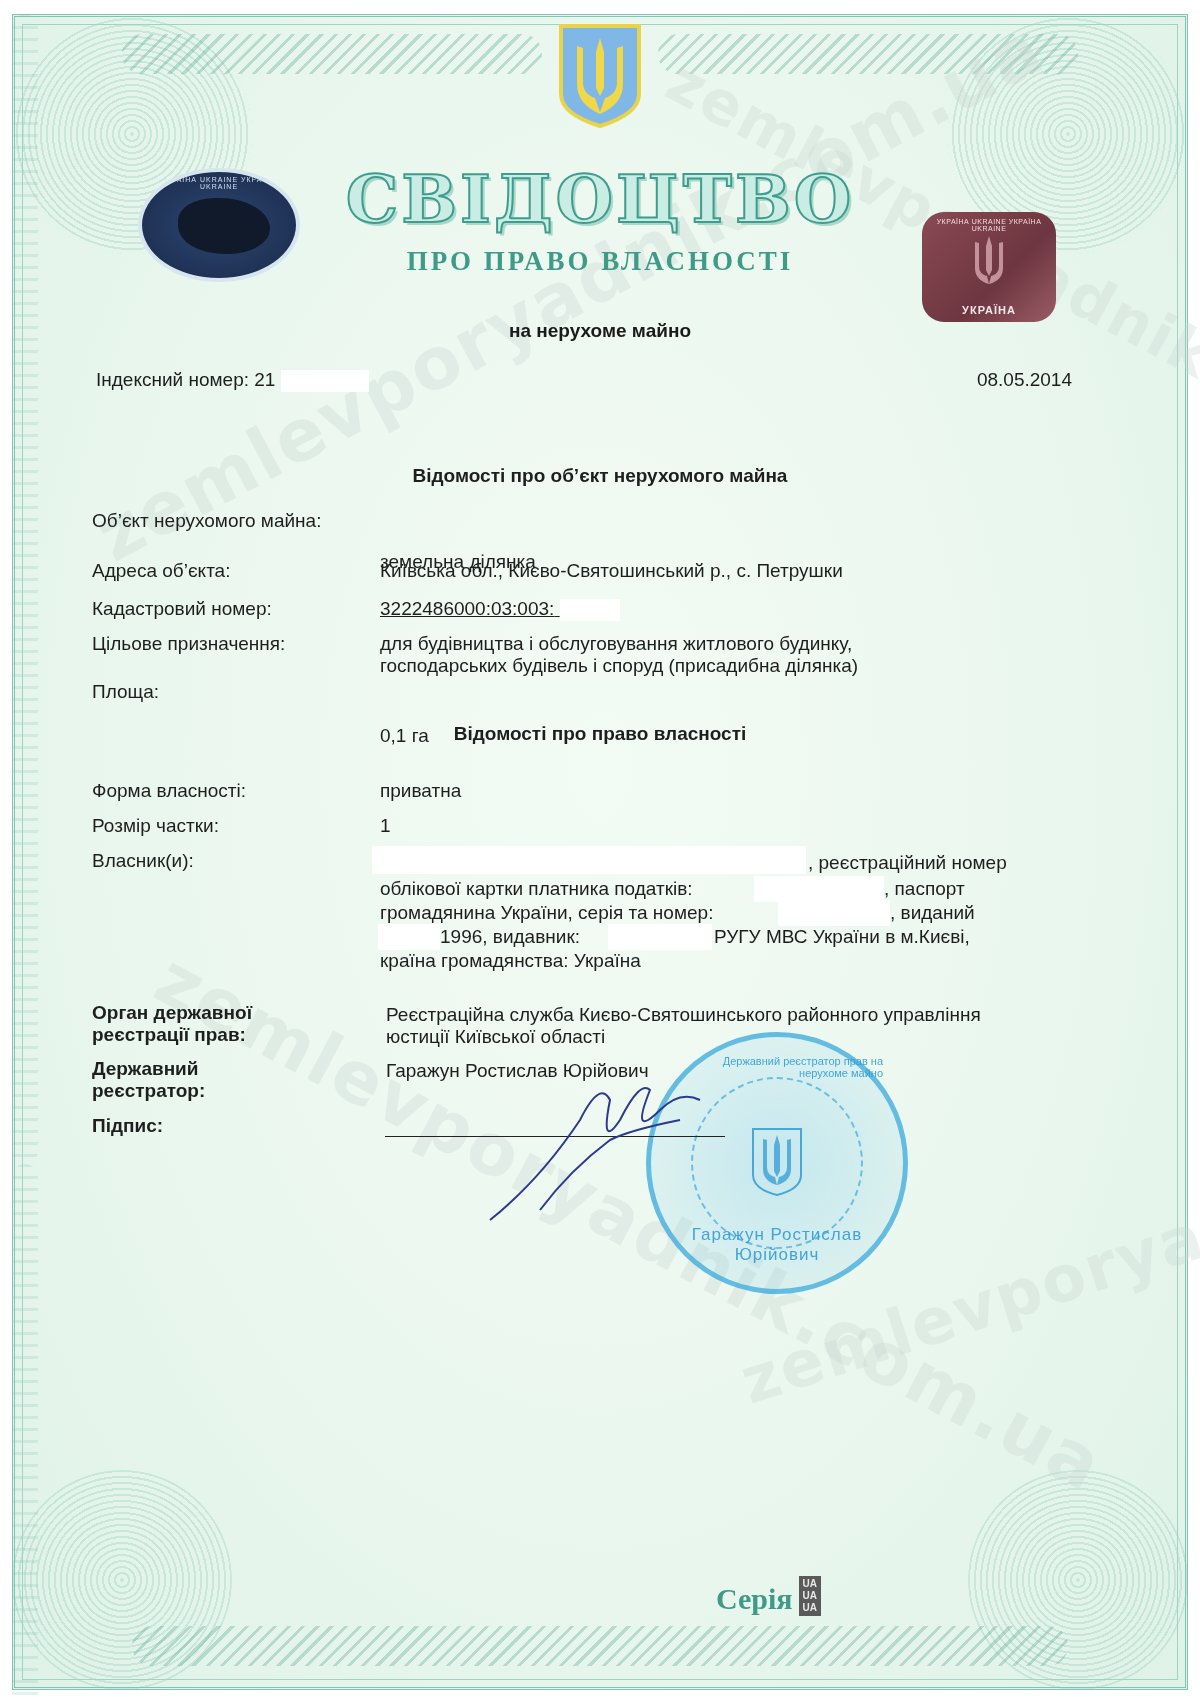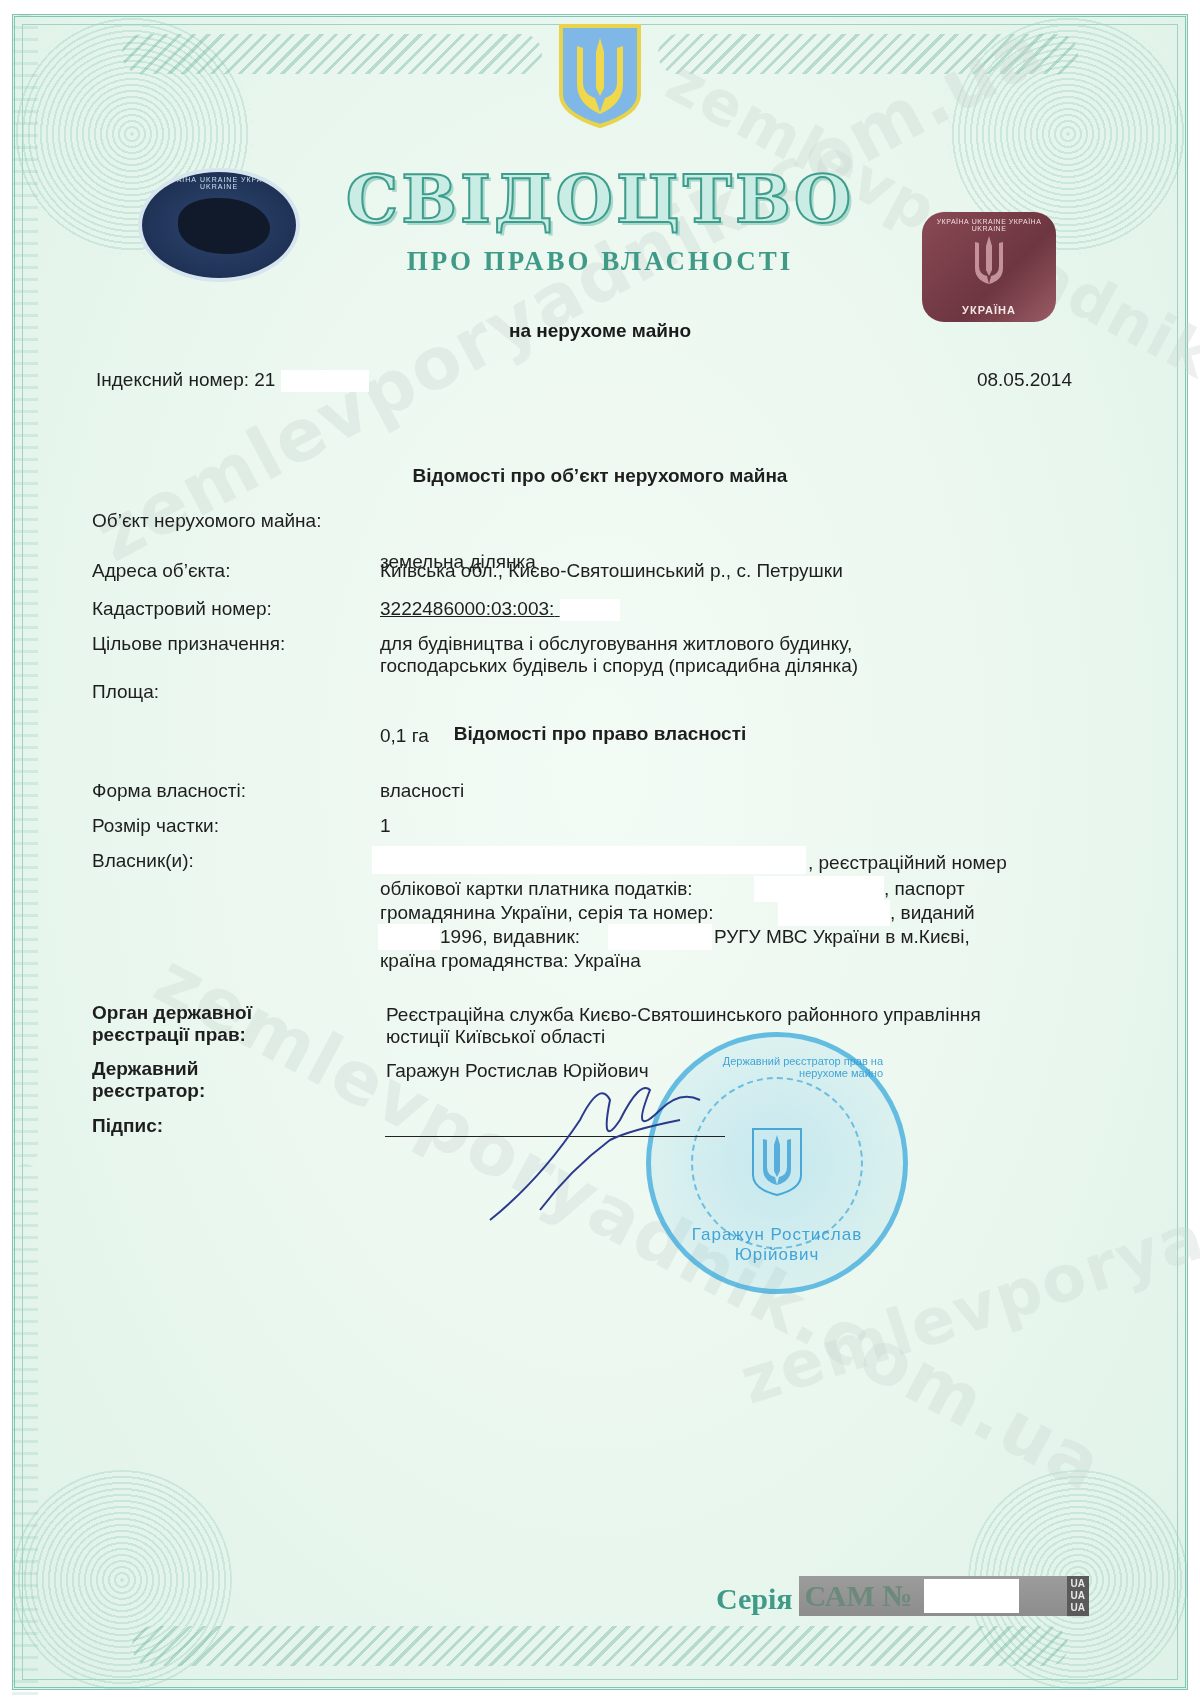--- a/index.html
+++ b/index.html
@@ -244,21 +244,21 @@
 
 <div class="row lbl" style="top:633px;">Цільове призначення:</div>
 <div class="row val" style="top:633px;width:580px;">для будівництва і обслуговування житлового будинку, господарських будівель і споруд (присадибна ділянка)</div>
 
 <div class="row lbl" style="top:681px;">Площа:</div>
 <div class="row val" style="top:681px;margin-top:44px;">0,1 га</div>
 
 <div class="section-title sec2">Відомості про право власності</div>
 
 <div class="row lbl" style="top:780px;">Форма власності:</div>
-<div class="row val" style="top:780px;">власності</div>
+<div class="row val" style="top:780px;">приватна</div>
 
 <div class="row lbl" style="top:815px;">Розмір частки:</div>
 <div class="row val" style="top:815px;">1</div>
 
 <div class="row lbl" style="top:850px;">Власник(и):</div>
 
 <div class="redact-block" style="left:372px;top:846px;width:434px;height:28px;"></div>
 <div class="row" style="left:808px;top:852px;">, реєстраційний номер</div>
 
 <div class="row" style="left:380px;top:878px;">облікової картки платника податків:</div>
@@ -295,22 +295,18 @@
 </div>
 
 <div class="sign-line"></div>
 
 <svg class="signature" viewBox="0 0 240 180">
   <path d="M10 160 Q60 120 100 60 Q120 20 130 40 Q120 90 140 60 Q160 20 170 30 Q150 80 180 50 Q200 30 220 40 M60 150 Q90 110 130 80 Q150 70 200 60" fill="none" stroke="#2b3a8c" stroke-width="2"></path>
 </svg>
 
 <div class="series">
   <span class="label">Серія</span>
-  <div class="code-box">
-    <span class="code">САМ №</span>
-    <span class="num"></span>
-  </div>
   <div class="ua">
     <span>UA</span>
     <span>UA</span>
     <span>UA</span>
   </div>
 </div>
 
 </body></html>

